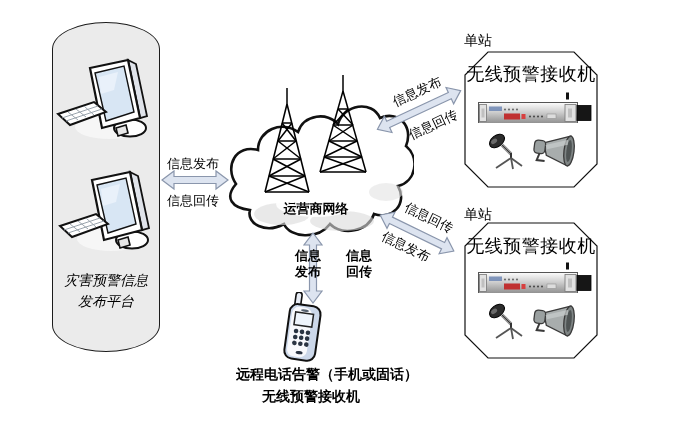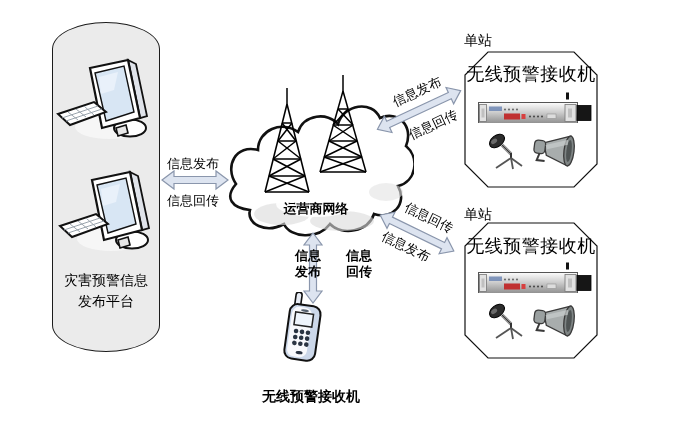--- a/index.html
+++ b/index.html
@@ -11,21 +11,21 @@
   .lbl{position:absolute;font-size:13px;line-height:15px;white-space:nowrap;color:#000;}
   .lbl-c{text-align:center;font-weight:bold;}
   .pre{white-space:pre-line;margin-left:20px;}
   
   #cylinder{
     position:absolute;left:52px;top:22px;width:106px;height:328px;
     background:#ebebeb;border:1.5px solid #1c1c1c;border-radius:54px/27px;
   }
   #platform-label{
     position:absolute;left:50px;top:270px;width:112px;text-align:center;
-    font-size:14px;line-height:21px;white-space:pre-line;
+    font-size:14px;line-height:21px;white-space:pre-line;font-style:italic;
   }
   
   .rot{transform-origin:50% 50%;}
   .arrow-path{stroke:#8a96ac;stroke-width:1.2px;}
   .octagon{fill:#ffffff;stroke:#111;stroke-width:1.2px;}
   .stn-title{position:absolute;width:134px;font-size:14px;}
   .stn-device{position:absolute;width:134px;text-align:center;font-size:18px;letter-spacing:0.5px;}
   .phone-cap{position:absolute;font-size:14px;white-space:nowrap;}
 </style>
 </head>
@@ -166,20 +166,21 @@
         <circle cx="15" cy="46" r="2.3"></circle>
           <circle cx="21" cy="46" r="2.3"></circle>
           <circle cx="27" cy="46" r="2.3"></circle>
         <circle cx="15" cy="52" r="2.3"></circle>
           <circle cx="21" cy="52" r="2.3"></circle>
           <circle cx="27" cy="52" r="2.3"></circle>
       </g>
       <ellipse cx="21" cy="61" rx="3.5" ry="1.6" fill="#2a3442"></ellipse>
     </g>
   </svg>
+  <div class="phone-cap lbl-c" style="left:227px;top:366px;width:200px;text-align:center;">远程电话告警（手机或固话）</div>
   <div class="phone-cap lbl-c" style="left:211px;top:388px;width:200px;text-align:center;">无线预警接收机</div>
 
   <svg width="0" height="0" style="position:absolute">
     <defs>
       <linearGradient id="silver" x1="0" y1="0" x2="0" y2="1">
         <stop offset="0" stop-color="#fdfdfd"></stop>
         <stop offset="0.45" stop-color="#cfcfcf"></stop>
         <stop offset="1" stop-color="#8f8f8f"></stop>
       </linearGradient>
       <g id="receiver">

